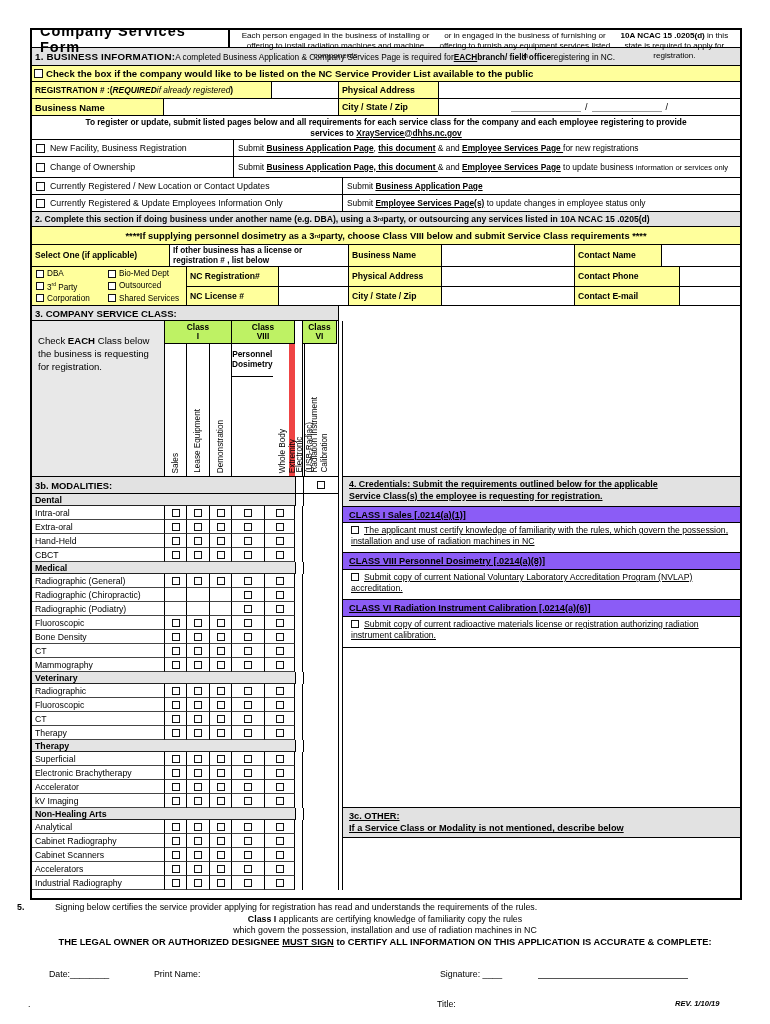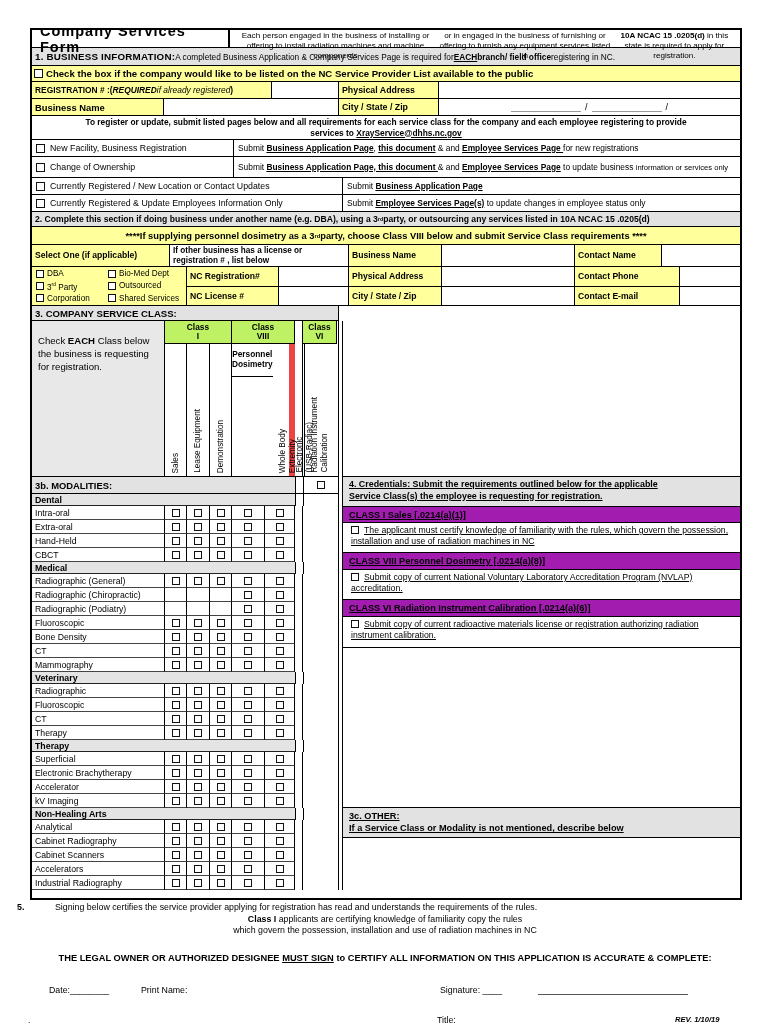--- a/index.html
+++ b/index.html
@@ -102,36 +102,36 @@
   .mlabel{width:133px;font-size:8.7px;display:flex;align-items:center;padding-left:3px;
           border-bottom:1px solid #444;border-right:1px solid #000;overflow:hidden;white-space:nowrap;}
   .mcell{display:flex;align-items:center;justify-content:center;border-bottom:1px solid #444;
          border-right:1px solid #000;}
   .msp{width:7px;} .vi-cell{width:35px;border-left:1px solid #000;}
   
   .right-col{flex:1;display:flex;flex-direction:column;border-left:1px solid #000;margin-left:3px;text-decoration:underline;}
   .rc-empty-top{height:156px;border-bottom:1px solid #000;}
   .cred-head{height:30px;background:#e2e2e2;border-bottom:1px solid #000;font-weight:bold;font-size:8.9px;
              line-height:1.3;padding:2px 4px 0 6px;white-space:pre-line;}
-  .cls-head{background:#a21caf;border-bottom:1px solid #000;font-weight:bold;font-size:9.2px;
+  .cls-head{background:#8b5cf6;border-bottom:1px solid #000;font-weight:bold;font-size:9.2px;
             display:flex;align-items:center;padding-left:6px;}
   .ch16{height:16px;} .ch17{height:17px;}
   .cls-body{border-bottom:1px solid #000;font-size:8.7px;line-height:1.3;padding:2px 4px 0 8px;}
   .cls-body .cb{float:left;margin:1px 5px 0 0;}
   .cb30{height:30px;} .cb31{height:31px;}
   .rc-gap{height:160px;border-bottom:1px solid #000;}
   .other-head{height:30px;background:#e2e2e2;border-bottom:1px solid #000;font-weight:bold;font-size:9.2px;
               line-height:1.35;padding:2px 4px 0 6px;white-space:pre-line;}
   .rc-empty-bottom{flex:1;}
   
   .footer{position:absolute;left:0;top:902px;width:770px;font-size:8.8px;}
   .f-line1{display:flex;padding-left:17px;}
   .f-line1 .num{width:38px;font-weight:bold;}
   .f-center{text-align:center;margin-top:1.5px;}
-  .f-legal{text-align:center;font-size:9.3px;margin-top:18px;}
+  .f-legal{text-align:center;font-size:9.3px;margin-top:2px;}
   .f-sign-row{position:relative;height:18px;margin-top:22px;}
   .f-sign-row span{position:absolute;top:0;}
   .uline{display:inline-block;border-bottom:1px solid #555;height:10px;}
   .f-title-row{position:relative;height:16px;margin-top:12px;}
   .f-title-row span{position:absolute;top:0;}
   .rev{font-weight:bold;font-style:italic;font-size:7.6px;}
   .slashes{display:flex;align-items:flex-end;gap:4px;width:100%;justify-content:center;font-size:9px;}
   .gline{display:inline-block;width:70px;border-bottom:1.4px solid #9a9a9a;height:8px;}
 </style>
 </head>
@@ -894,21 +894,21 @@
     <div class="f-line1">
       <span class="num">5.</span>
       <span>Signing below certifies the service provider applying for registration has read and understands the requirements of the rules.</span>
     </div>
     <div class="f-center"><span class="rb">Class I</span><span> applicants are certifying knowledge of familiarity copy the rules</span></div>
     <div class="f-center">which govern the possession, installation and use of radiation machines in NC</div>
     <div class="f-legal"><span class="rb">THE LEGAL OWNER OR AUTHORIZED DESIGNEE </span><span class="rb ru">MUST SIGN</span><span class="rb"> to CERTIFY ALL INFORMATION ON THIS APPLICATION IS ACCURATE &amp; COMPLETE:</span></div>
 
     <div class="f-sign-row">
       <span style="left:49px;">Date:________</span>
-      <span style="left:141px;">Print Name:</span>
+      <span style="left:154px;">Print Name:</span>
       <span style="left:180px;top:-2px;" class="uline"></span>
       <span style="left:440px;">Signature: ____</span>
       <span style="left:538px;width:150px;" class="uline"></span>
     </div>
     <div class="f-title-row">
       <span style="left:28px;">.</span>
       <span style="left:437px;">Title:</span>
       <span style="left:675px;" class="rev">REV. 1/10/19</span>
     </div>
   </div>

